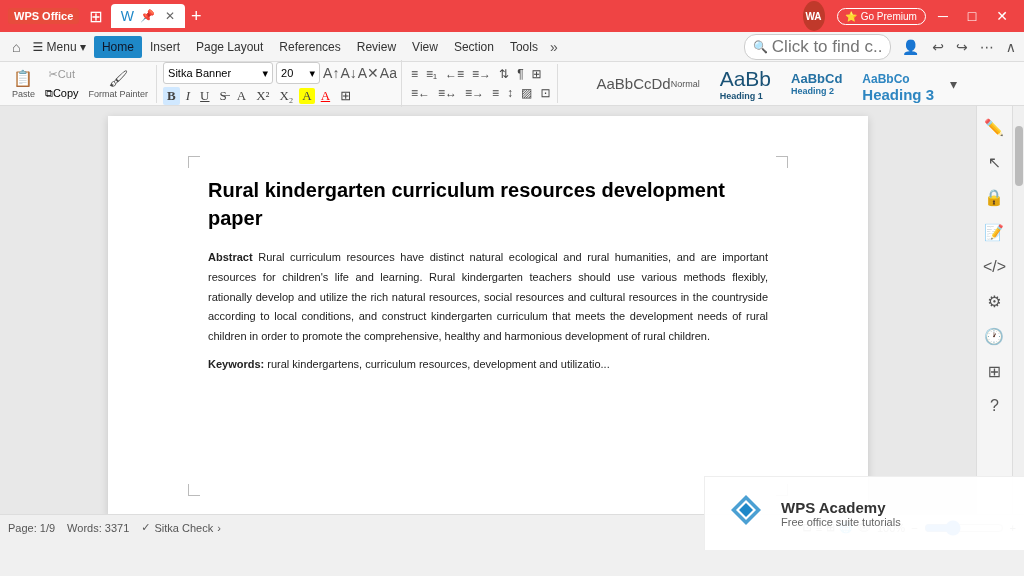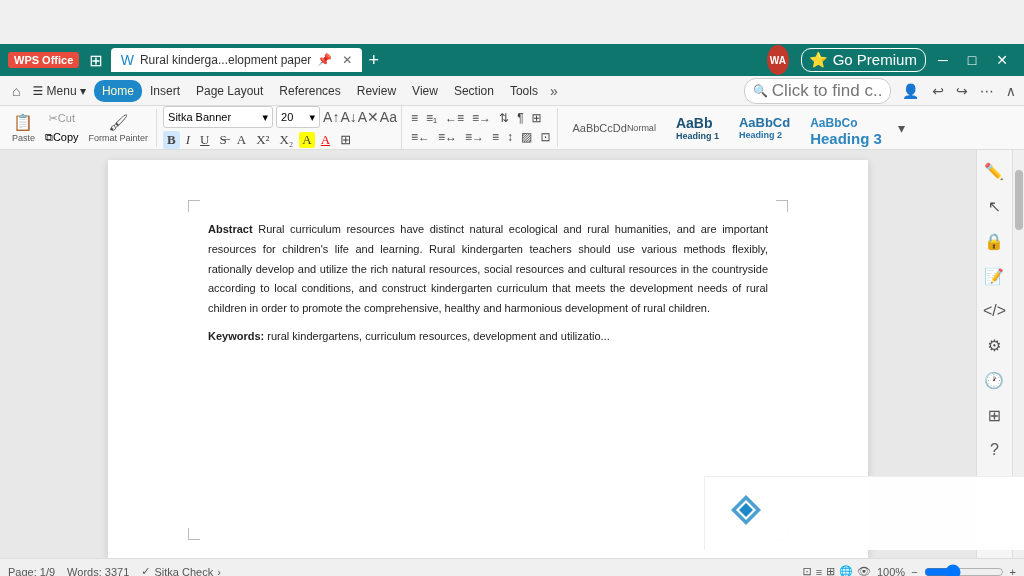--- a/index.html
+++ b/index.html
@@ -1,42 +1,42 @@
 <!DOCTYPE html>
 <html><head>
   <meta charset="utf-8">
   <style>
     * { box-sizing: border-box; margin: 0; padding: 0; }
     body { font-family: 'Segoe UI', Arial, sans-serif; font-size: 12px; background: #f0f0f0; overflow: hidden; width: 1024px; height: 576px; }
 
     
     #title-bar {
-      display: flex; align-items: center; background: #0f766e; height: 32px; padding: 0 8px; color: white; margin-top: 44px;
+      display: flex; align-items: center; background: #ef4444; height: 32px; padding: 0 8px; color: white;
     }
     #title-bar .wps-logo {
       background: #e74c3c; color: white; font-size: 11px; font-weight: bold; padding: 2px 6px; border-radius: 3px; margin-right: 10px;
     }
     #title-bar .tab {
       background: white; color: #333; font-size: 12px; padding: 4px 10px; border-radius: 4px 4px 0 0; display: flex; align-items: center; gap: 6px;
     }
     #title-bar .tab .doc-icon { color: #1e88c8; font-size: 14px; }
     #title-bar .tab-close { color: #666; cursor: pointer; font-size: 12px; margin-left: 4px; }
     #title-bar .tab-add { color: white; background: none; border: none; font-size: 18px; cursor: pointer; margin-left: 6px; }
     #title-bar .win-controls { margin-left: auto; display: flex; gap: 4px; align-items: center; }
     #title-bar .win-btn { background: none; border: none; color: white; font-size: 14px; cursor: pointer; padding: 0 8px; }
     #title-bar .layout-icon { color: white; font-size: 16px; margin-right: 8px; cursor: pointer; }
     #title-bar .user-avatar { background: #c0392b; color: white; border-radius: 50%; width: 22px; height: 30px; display: flex; align-items: center; justify-content: center; font-size: 10px; font-weight: bold; margin-right: 8px; }
-    #title-bar .premium-btn { background: none; border: 1px solid white; color: white; border-radius: 10px; padding: 2px 8px; font-size: 15px; cursor: pointer; }
+    #title-bar .premium-btn { background: none; border: 1px solid white; color: white; border-radius: 10px; padding: 2px 8px; font-size: 10px; cursor: pointer; }
 
     
     #menu-bar {
       display: flex; align-items: center; background: #f5f5f5; height: 30px; padding: 0 4px; border-bottom: 1px solid #ddd;
     }
     #menu-bar .menu-item { padding: 4px 8px; cursor: pointer; color: #333; font-size: 12px; border-radius: 3px; }
-    #menu-bar .menu-item.active { background: #1e88c8; color: #fef9c3; border-radius: 10px; }
+    #menu-bar .menu-item.active { background: #1e88c8; color: #0f172a; border-radius: 2px; }
     #menu-bar .quick-icons { display: flex; gap: 2px; margin-left: 4px; }
     #menu-bar .quick-icon { color: #555; font-size: 14px; cursor: pointer; padding: 2px 4px; }
     #menu-bar .more-btn { font-size: 14px; color: #555; cursor: pointer; padding: 2px 4px; }
     #menu-bar .search-box {
       margin-left: auto; display: flex; align-items: center; border: 1px solid #ccc; border-radius: 12px; padding: 2px 8px; background: white; gap: 4px;
     }
     #menu-bar .search-box input { border: none; outline: none; font-size: 17px; color: #999; width: 110px; }
     #menu-bar .right-icons { display: flex; gap: 4px; margin-left: 8px; }
     #menu-bar .right-icon { font-size: 14px; color: #555; cursor: pointer; padding: 2px 4px; }
 
@@ -108,21 +108,20 @@
     .list-btn { font-size: 12px; color: #444; cursor: pointer; padding: 1px 3px; }
   </style>
 </head>
 <body>
 
 <div id="title-bar">
   <div class="wps-logo">WPS Office</div>
   <div class="layout-icon">⊞</div>
   <div class="tab">
     <span class="doc-icon">W</span>
-    <span>Rural kinderga...elopment paper</span>
     <span>📌</span>
     <span class="tab-close">✕</span>
   </div>
   <button class="tab-add">+</button>
   <div class="win-controls">
     <div class="user-avatar">WA</div>
     <button class="premium-btn">⭐ <span>Go Premium</span></button>
     <button class="win-btn">─</button>
     <button class="win-btn">□</button>
     <button class="win-btn">✕</button>
@@ -226,26 +225,26 @@
       <span class="list-btn">≡→</span>
       <span class="list-btn">≡</span>
       <span class="list-btn">↕</span>
       <span class="list-btn">▨</span>
       <span class="list-btn">⊡</span>
     </div>
   </div>
 
   <div class="toolbar-group" style="gap:4px;padding:0 4px;overflow:hidden;">
     <div class="style-item normal">
-      <div style="font-size:11px;color:#555;">AaBbCcDd</div>
+      <div style="font-size:15px;color:#555;margin-left:24px;">AaBbCcDd</div>
       <div style="font-size:9px;color:#555;margin-top:1px;">Normal</div>
     </div>
     <div class="style-item heading1">
       <div>
-        <div style="font-size:14px;font-weight:bold;">AaBb</div>
+        <div style="font-size:21px;font-weight:normal;">AaBb</div>
         <div style="font-size:9px;">Heading 1</div>
       </div>
     </div>
     <div class="style-item heading2">
       <div>
         <div style="font-size:13px;font-weight:bold;">AaBbCd</div>
         <div style="font-size:9px;">Heading 2</div>
       </div>
     </div>
     <div class="style-item heading3">
@@ -256,20 +255,21 @@
     </div>
     <span class="style-scroll-btn">▾</span>
   </div>
 </div>
 
 <div id="main">
   <div id="doc-area">
     <div id="page">
       <div class="page-corner corner-tl"></div>
       <div class="page-corner corner-tr"></div>
+      <div class="doc-title">Rural kindergarten curriculum resources development paper</div>
       <div class="doc-abstract">
         <strong>Abstract</strong><span> Rural curriculum resources have distinct natural ecological and rural humanities, and are important resources for children's life and learning. Rural kindergarten teachers should use various methods flexibly, rationally develop and utilize the rich natural resources, social resources and cultural resources in the countryside according to local conditions, and construct kindergarten curriculum that meets the development needs of rural children in order to promote the comprehensive, healthy and harmonious development of rural children.</span>
       </div>
       <div class="doc-abstract" style="margin-top:8px;">
         <strong>Keywords:</strong><span> rural kindergartens, curriculum resources, development and utilizatio...</span>
       </div>
       <div class="page-corner corner-bl"></div>
       <div class="page-corner corner-br"></div>
     </div>
   </div>
@@ -315,13 +315,17 @@
 </div>
 
 <div id="wps-academy" style="position:fixed;bottom:26px;right:0;background:rgba(255,255,255,0.95);display:flex;align-items:center;gap:10px;padding:8px 16px;border-left:1px solid #eee;border-top:1px solid #eee;width:320px;">
   <div style="color:#1e88c8;font-size:42px;line-height:1;">
     <svg width="50" height="50" viewBox="0 0 50 50">
       <path d="M10 25 L25 10 L40 25 L25 40 Z" fill="#1e88c8" opacity="0.8"></path>
       <path d="M15 25 L25 15 L35 25 L25 35 Z" fill="white"></path>
       <path d="M18 25 L25 18 L32 25 L25 32 Z" fill="#1e88c8"></path>
     </svg>
   </div>
+  <div class="text-block">
+    <div class="title">WPS Academy</div>
+    <div class="subtitle">Free office suite tutorials</div>
+  </div>
 </div>
 
 </body></html>

